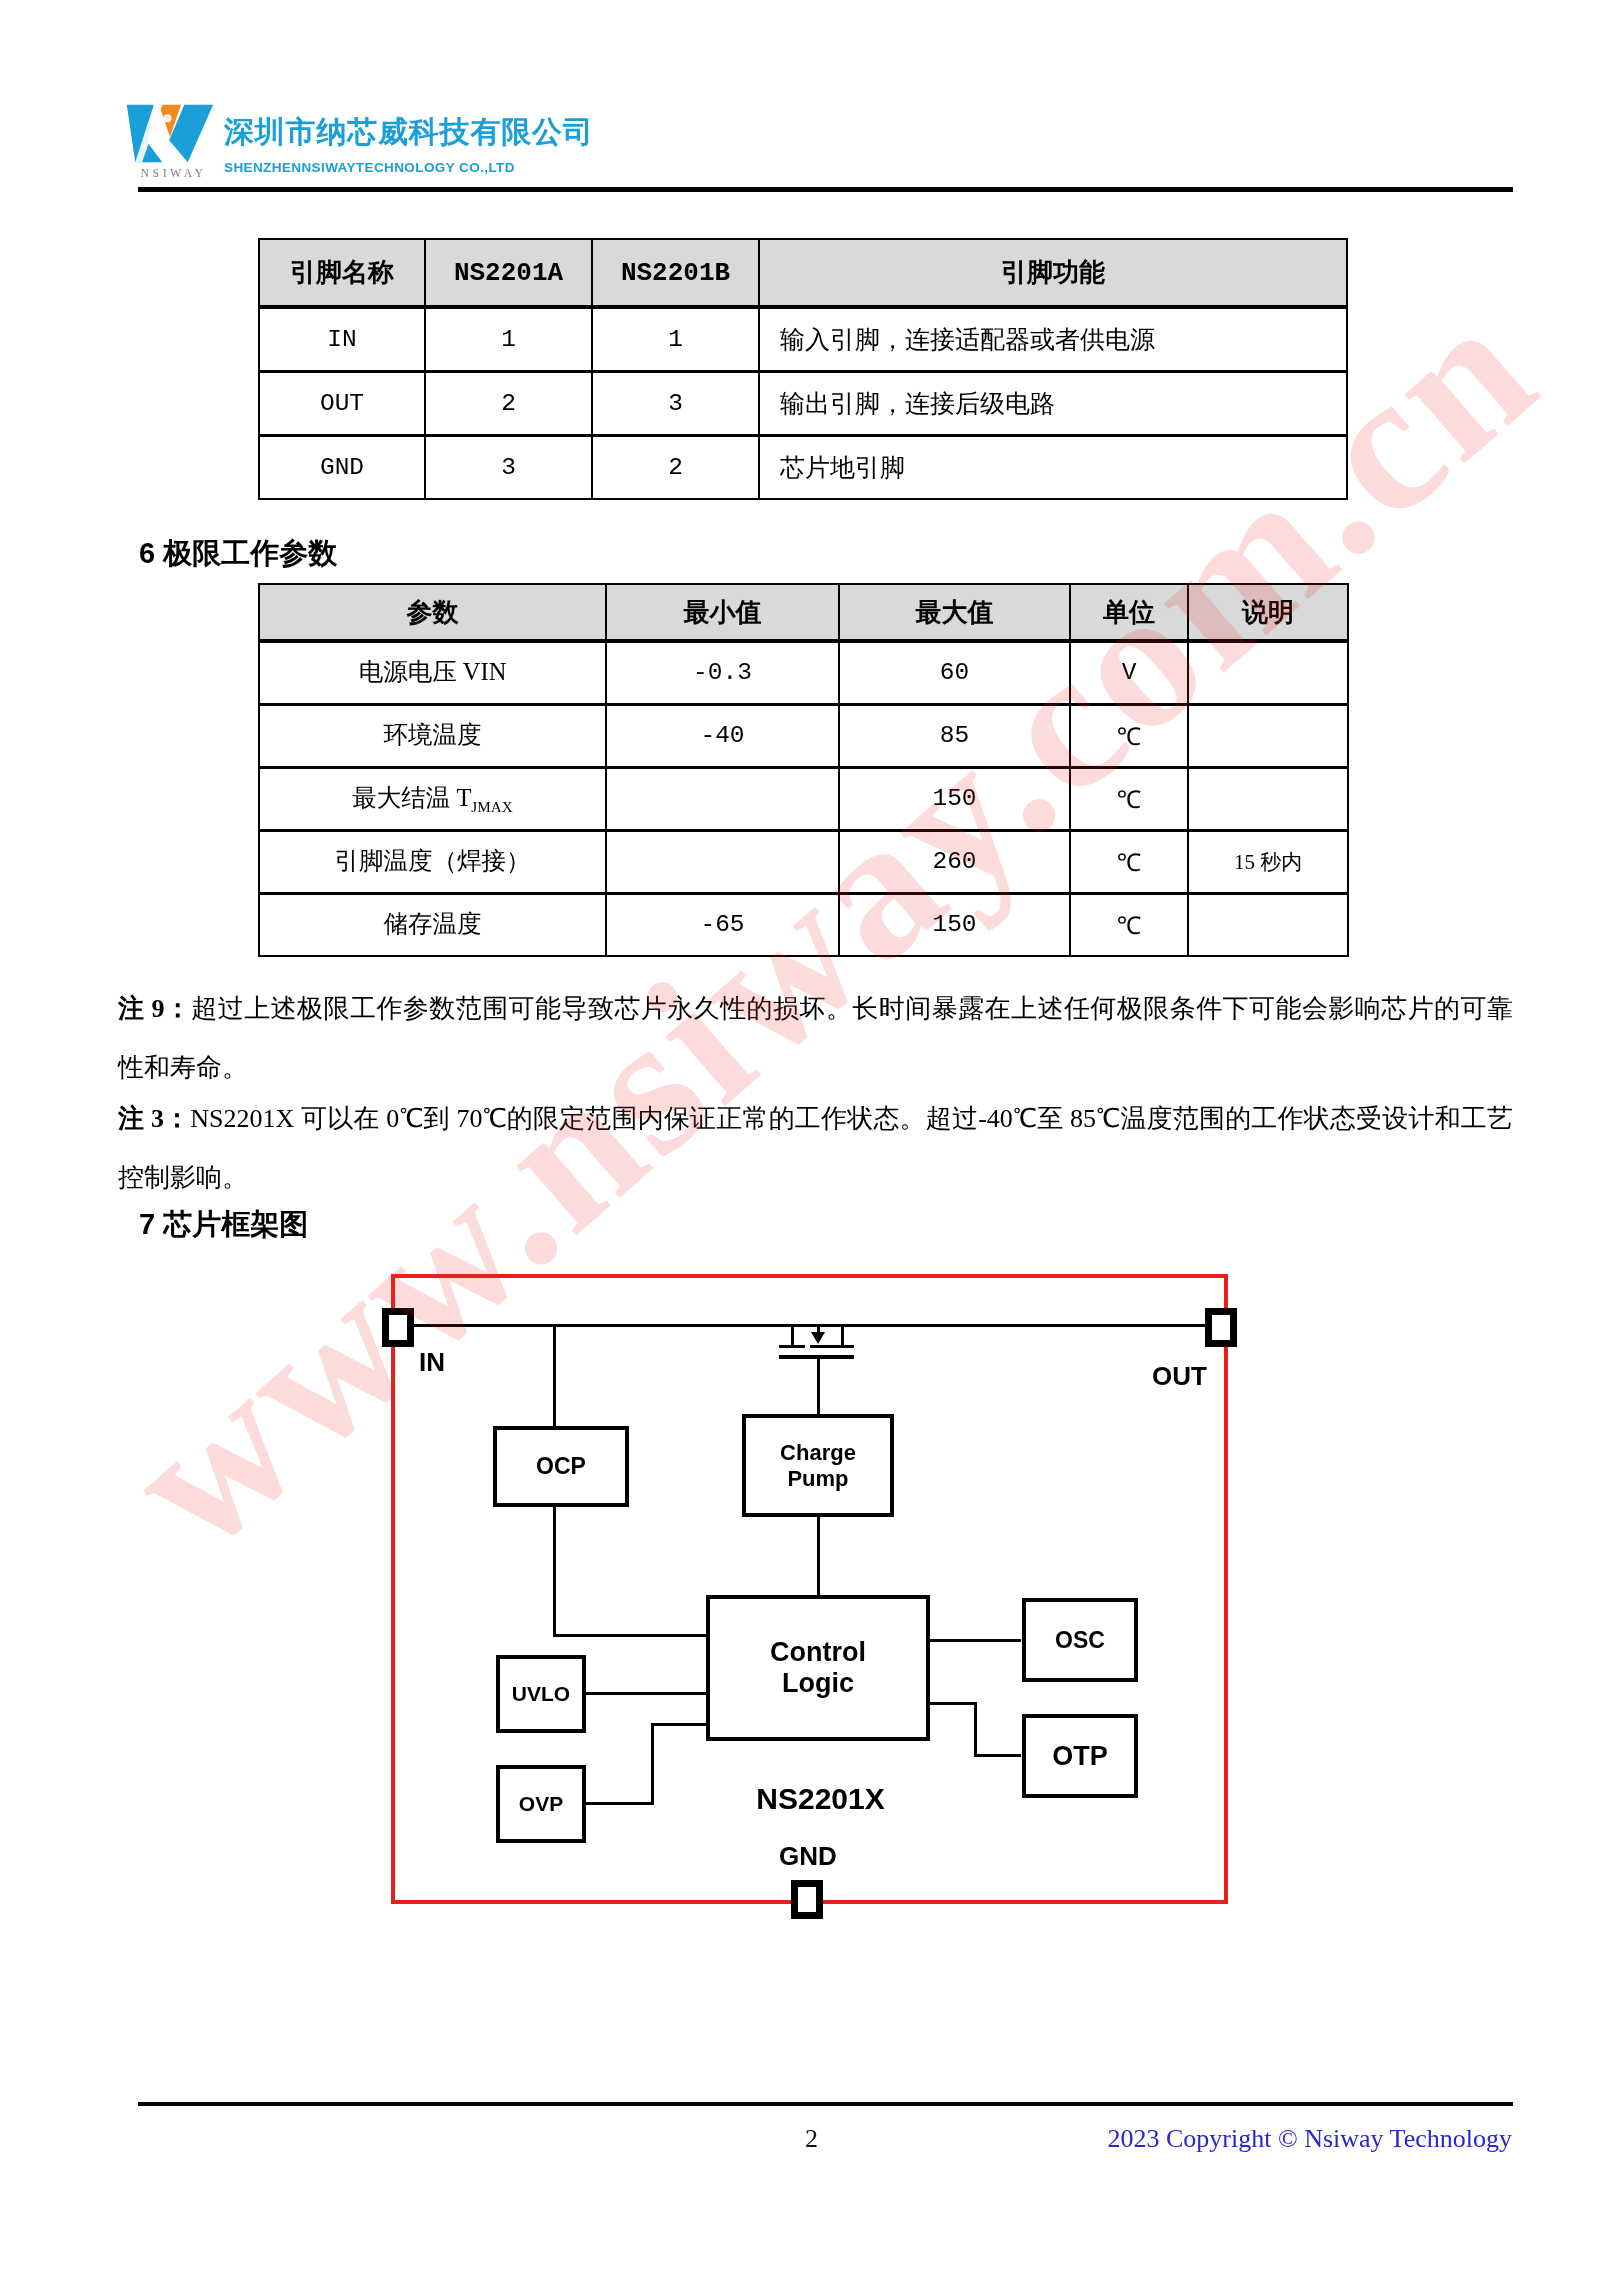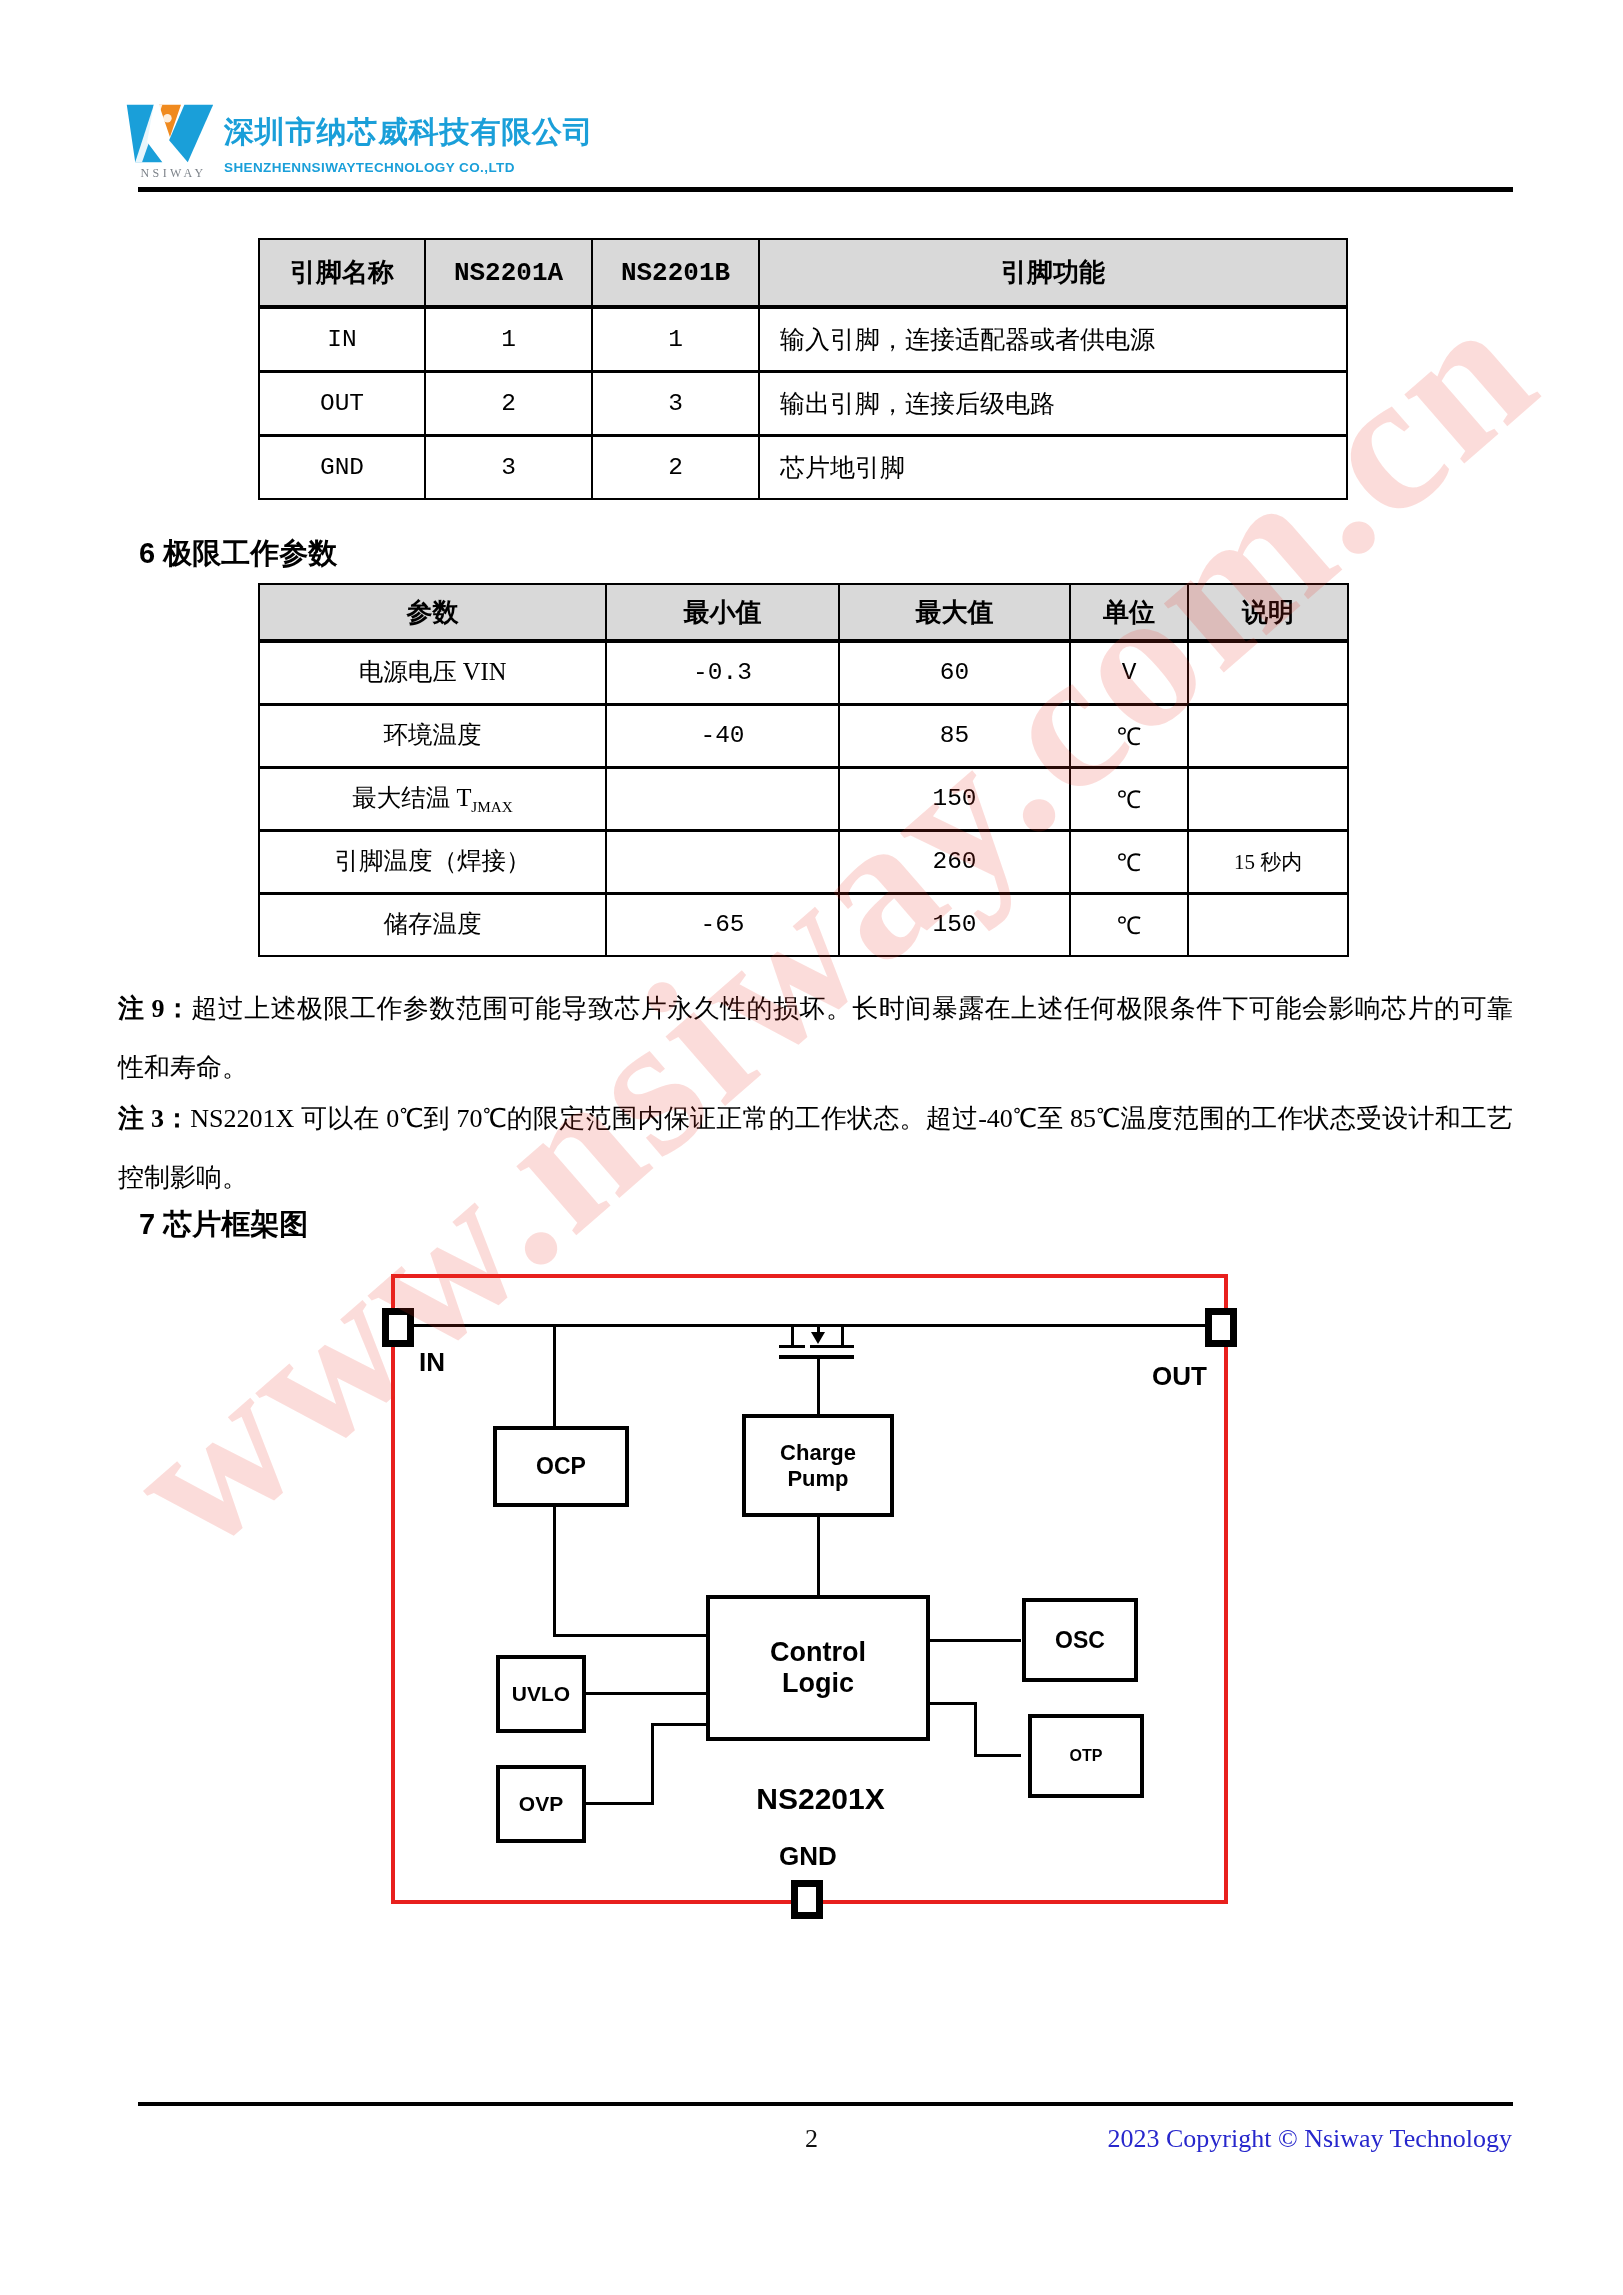--- a/index.html
+++ b/index.html
@@ -247,21 +247,21 @@
       </div>
     <div class="wire" style="left:191px; top:524px; width:68px; height:2.5px;"></div>
     <div class="wire" style="left:256px; top:445px; width:2.5px; height:82px;"></div>
     <div class="wire" style="left:256px; top:445px; width:55px; height:2.5px;"></div>
 
     <div class="blk" style="left:627px; top:320px; width:116px; height:84px; font-size:23px;">
         <span>OSC</span>
       </div>
     <div class="wire" style="left:535px; top:361px; width:91px; height:2.5px;"></div>
 
-    <div class="blk" style="left:627px; top:436px; width:116px; height:84px; font-size:16px;margin-left:6px;">
+    <div class="blk" style="left:627px; top:436px; width:116px; height:84px; font-size:27px;">
         <span>OTP</span>
       </div>
     <div class="wire" style="left:535px; top:424px; width:47px; height:2.5px;"></div>
     <div class="wire" style="left:579px; top:424px; width:2.5px; height:55px;"></div>
     <div class="wire" style="left:579px; top:476px; width:47px; height:2.5px;"></div>
 
     <div class="dlabel" style="left:286px; top:504px; width:279px; text-align:center; font-size:30px;">NS2201X</div>
     <div class="dlabel" style="left:337px; top:563px; width:152px; text-align:center; font-size:26px;">GND</div>
     <div class="pin-sq" style="left:396px; top:602px;"></div>
   </div>

